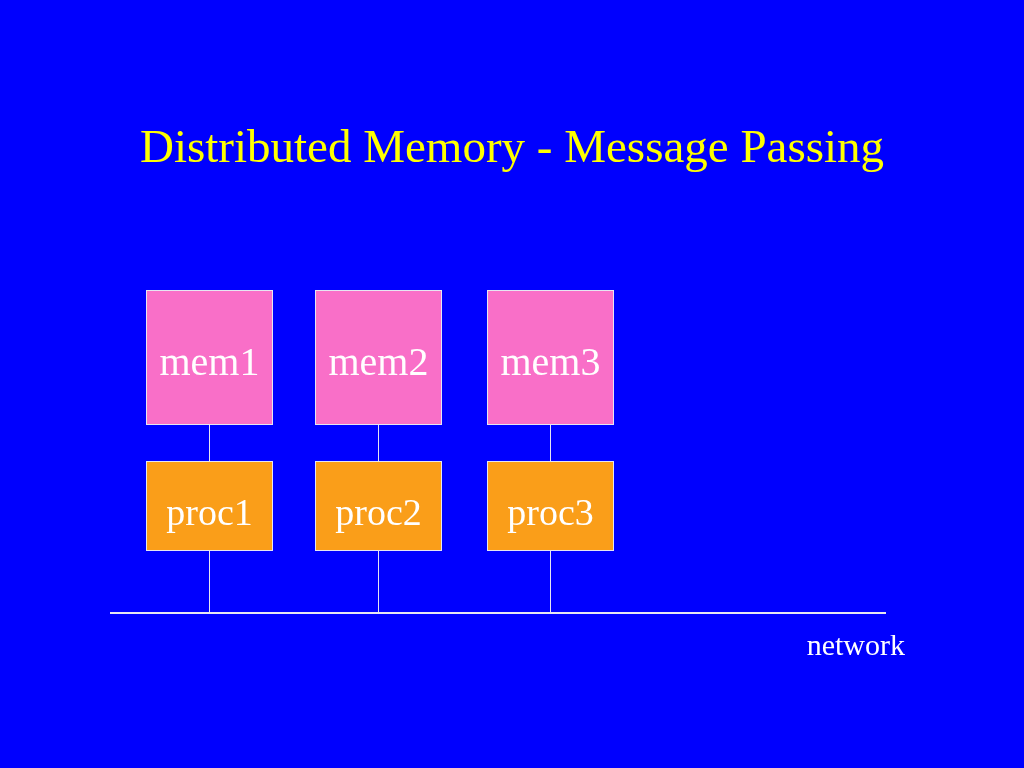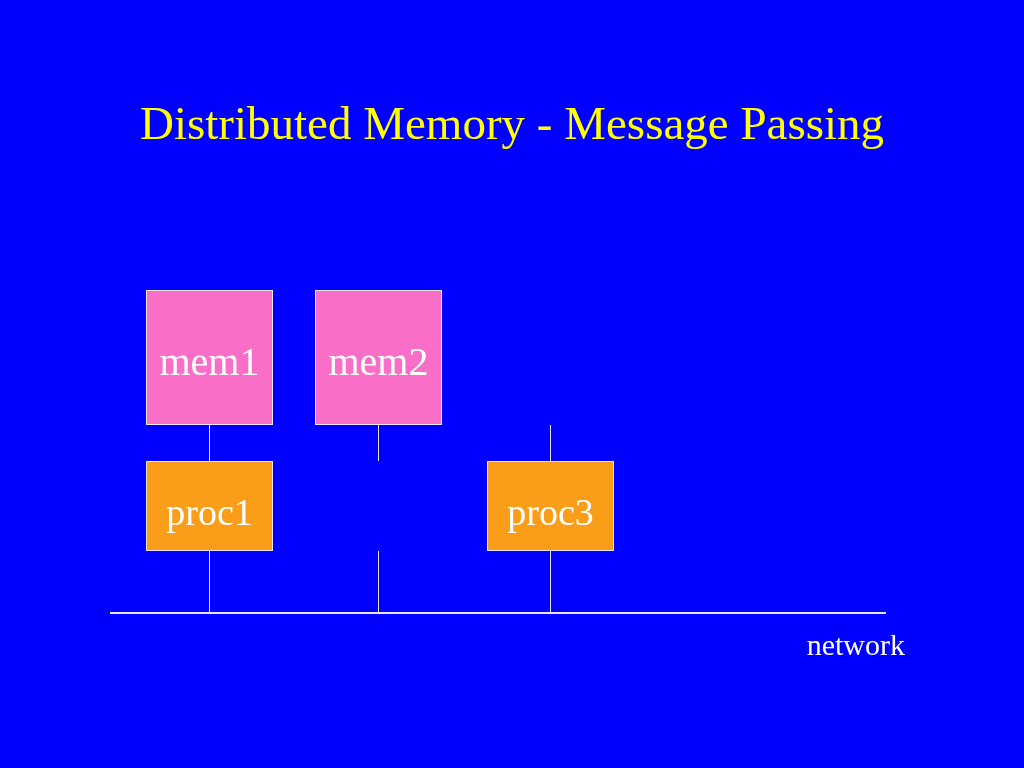--- a/index.html
+++ b/index.html
@@ -16,21 +16,21 @@
     overflow: hidden;
     font-family: "Liberation Serif", "DejaVu Serif", serif;
   }
   .slide {
     position: relative;
     width: 1024px; height: 768px;
     background: var(--background);
   }
   .title {
     position: absolute;
-    top: 98px; left: 0;
+    top: 121px; left: 0;
     width: 100%;
     text-align: center;
     color: var(--title);
     font-size: 47px;
     font-weight: normal;
     letter-spacing: 0px;
     line-height: 1.1;
   }
   .diagram {
     position: absolute;
@@ -108,24 +108,26 @@
     <div class="column col-0">
       <div class="mem-box">mem1</div>
       <div class="connector mem-proc"></div>
       <div class="proc-box">proc1</div>
       <div class="connector proc-net"></div>
     </div>
 
     <div class="column col-1">
       <div class="mem-box">mem2</div>
       <div class="connector mem-proc"></div>
+      <div class="proc-box">proc2</div>
       <div class="connector proc-net"></div>
     </div>
 
     <div class="column col-2">
+      <div class="mem-box">mem3</div>
       <div class="connector mem-proc"></div>
       <div class="proc-box">proc3</div>
       <div class="connector proc-net"></div>
     </div>
 
 
     <div class="network-line"></div>
     <div class="network-label">network</div>
 
   </div>

